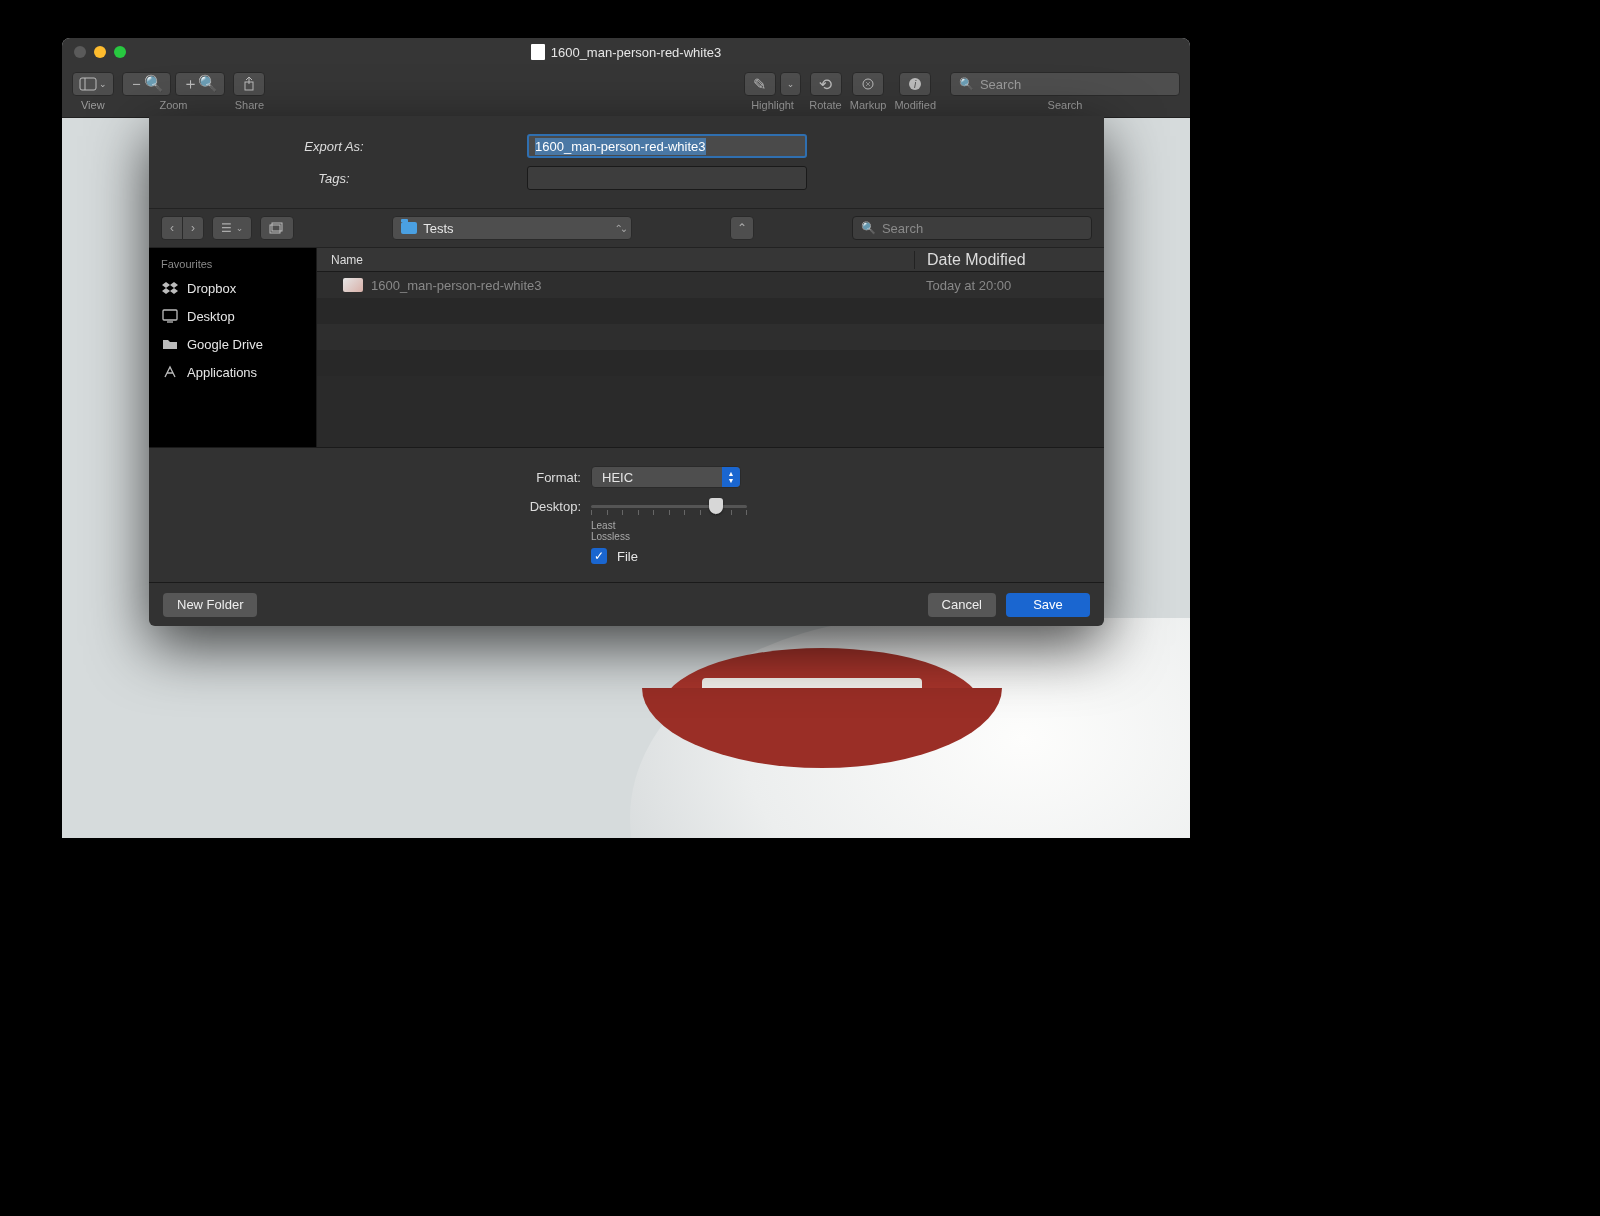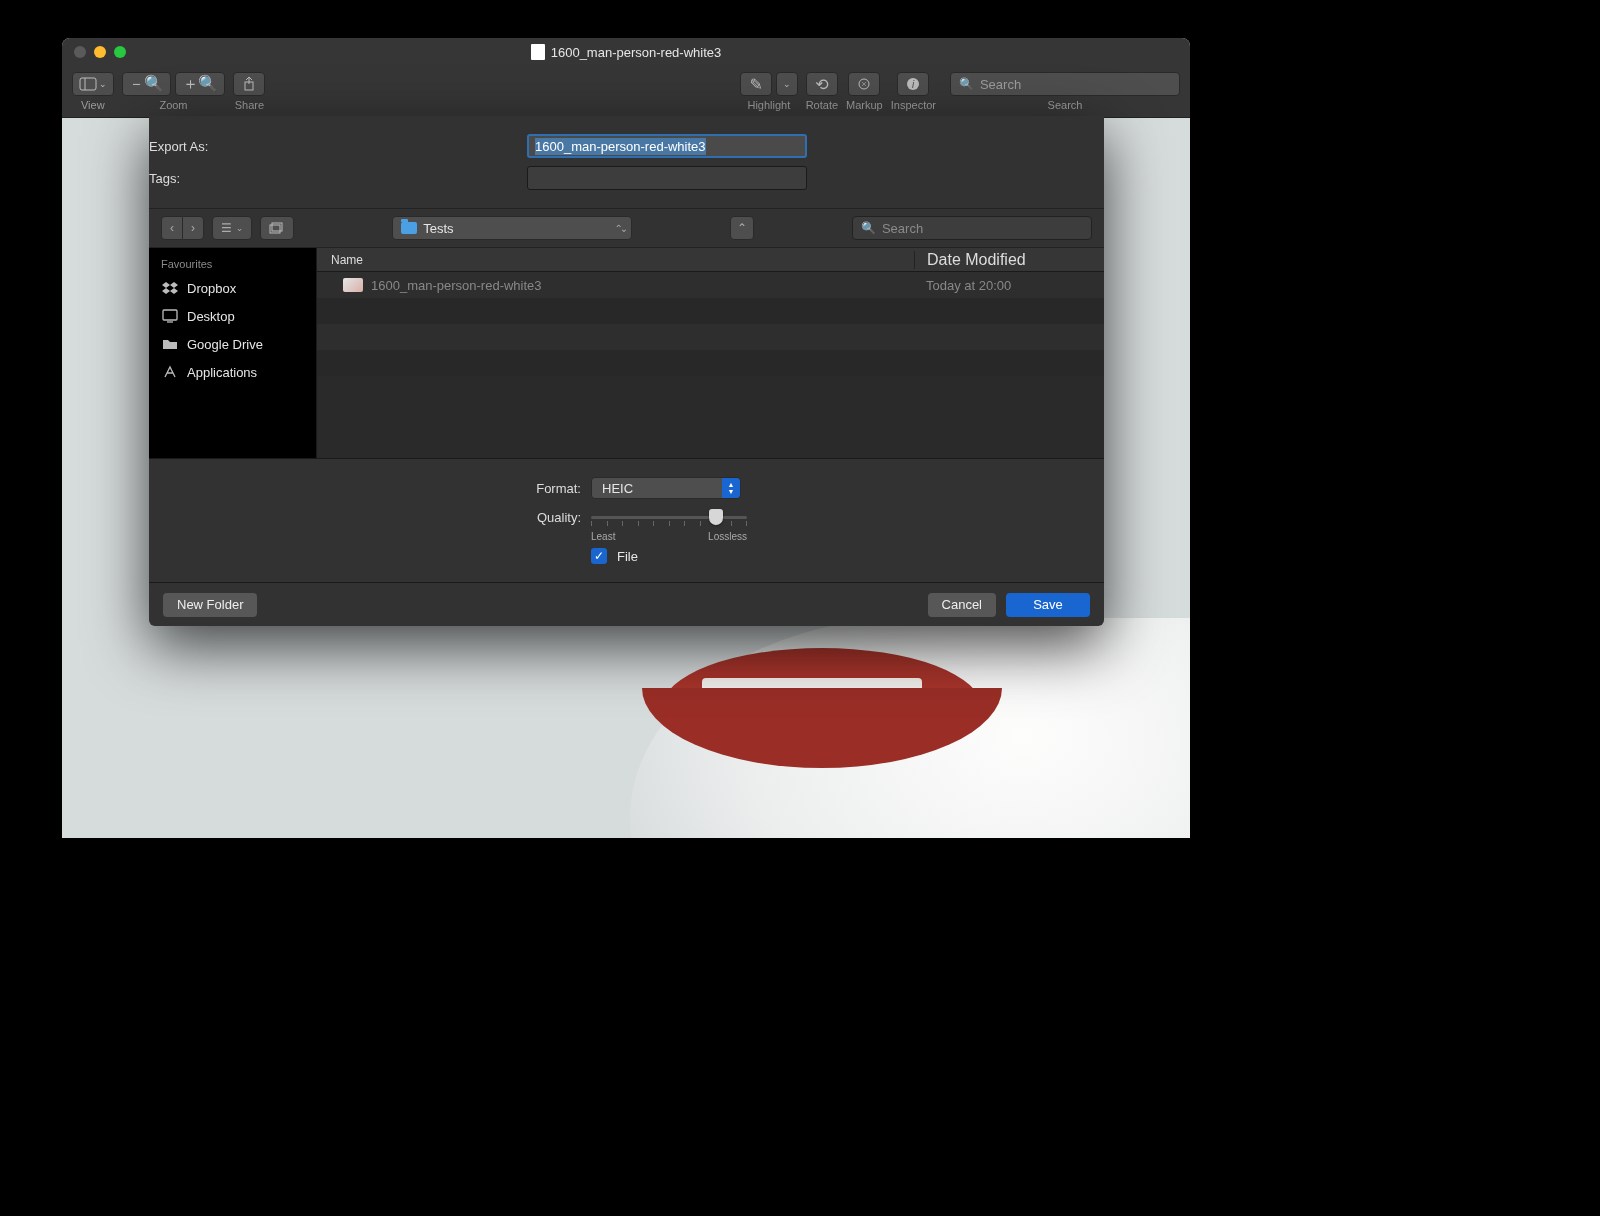--- a/index.html
+++ b/index.html
@@ -33,21 +33,21 @@
 .mouth { position:absolute; left:560px; top:530px; width:400px; height:130px; }
 .mouth .lip-top { position:absolute; left:40px; top:0; width:320px; height:60px; background:#a8342b; border-radius:160px 160px 0 0 / 60px 60px 0 0; }
 .mouth .lip-bot { position:absolute; left:20px; top:40px; width:360px; height:80px; background:#9a2e26; border-radius:0 0 180px 180px / 0 0 80px 80px; }
 .mouth .teeth { position:absolute; left:80px; top:30px; width:220px; height:30px; background:#f3f1ec; border-radius:4px; }
 .face-shadow { position:absolute; right:0; top:500px; width:560px; height:400px; background:radial-gradient(ellipse at 70% 30%,#fdfdfc 0%,#eceeee 50%,#c8cdcf 100%); border-radius:50% 0 0 50% / 50% 0 0 50%; }
 
 
 .sheet { position:absolute; left:149px; top:116px; width:955px; height:510px; background:#323232; border-radius:0 0 6px 6px; box-shadow:0 20px 60px rgba(0,0,0,.7); display:flex; flex-direction:column; }
 .sheet-top { padding:18px 0 10px 0; }
 .field-row { display:flex; align-items:center; gap:8px; margin-bottom:8px; }
-.field-label { width:370px; text-align:left; color:#ddd; font-size:13px; }
+.field-label { width:370px; text-align:center; color:#ddd; font-size:13px;font-style:italic; }
 .text-input { width:280px; height:24px; background:#3d3d3d; border:1px solid #1a1a1a; border-radius:3px; color:#fff; font-size:13px; padding:0 6px; outline:none; }
 .text-input.focused { border:2px solid #2f6fb0; background:#4a4a4a; }
 .selected-highlight { background:#4a78a5; padding:1px 0; }
 
 .nav-row { height:40px; display:flex; align-items:center; padding:0 12px; gap:8px; border-top:1px solid #222; border-bottom:1px solid #222; }
 .nav-btn { height:24px; background:#4e4e4e; border:1px solid #2a2a2a; border-radius:4px; display:flex; align-items:center; justify-content:center; padding:0 8px; color:#aaa; font-size:12px; }
 .nav-btn-group { display:flex; }
 .nav-btn-group .nav-btn:first-child { border-radius:4px 0 0 4px; border-right:0; }
 .nav-btn-group .nav-btn:last-child { border-radius:0 4px 4px 0; }
 .loc-select { height:24px; background:#4e4e4e; border:1px solid #2a2a2a; border-radius:4px; display:flex; align-items:center; padding:0 24px 0 8px; gap:6px; color:#e6e6e6; font-size:13px; position:relative; min-width:240px; margin-left:auto; margin-right:auto; }
@@ -82,21 +82,21 @@
 .opt-row { display:flex; align-items:center; gap:10px; margin-bottom:8px; }
 .opt-label { width:432px; text-align:right; color:#ddd; font-size:13px; }
 .opt-label.small { font-size:11px; color:#bbb; }
 .select { height:22px; background:#4e4e4e; border:1px solid #2a2a2a; border-radius:4px; display:flex; align-items:center; padding:0 20px 0 10px; color:#e6e6e6; font-size:13px; position:relative; min-width:150px; }
 .select .stepper { position:absolute; right:0; top:0; bottom:0; width:18px; background:#1a66d0; border-radius:0 4px 4px 0; display:flex; flex-direction:column; align-items:center; justify-content:center; color:#fff; font-size:7px; line-height:7px; }
 .slider { position:relative; width:156px; height:20px; }
 .slider-track { position:absolute; left:0; right:0; top:9px; height:3px; background:#555; border-radius:2px; }
 .slider-ticks { position:absolute; left:0; right:0; top:14px; display:flex; justify-content:space-between; }
 .slider-ticks span { width:1px; height:5px; background:#666; }
 .slider-thumb { position:absolute; top:2px; width:14px; height:16px; background:#d7d7d7; border-radius:3px 3px 7px 7px; left:118px; box-shadow:0 1px 2px rgba(0,0,0,.5); }
-.slider-ends { display:flex; justify-content:space-between; width:156px; color:#aaa; font-size:10px; margin-top:-4px; margin-left:442px; }
+.slider-ends { display:flex; justify-content:space-between; width:156px; color:#aaa; font-size:10px; margin-top:-4px; margin-left:442px;flex-direction:column; }
 .checkbox { width:16px; height:16px; background:#1a66d0; border-radius:3px; display:flex; align-items:center; justify-content:center; color:#fff; font-size:12px; }
 .chk-label { color:#e6e6e6; font-size:13px; }
 
 .footer { height:44px; border-top:1px solid #1a1a1a; display:flex; align-items:center; padding:8px 14px; gap:10px; }
 .footer .spacer { flex:1; }
 .btn { height:24px; padding:0 14px; border-radius:4px; font-size:13px; display:flex; align-items:center; justify-content:center; }
 .btn-default { background:#575757; color:#eee; }
 .btn-primary { background:#1a66d0; color:#fff; min-width:84px; }
 .btn-newfolder { background:#575757; color:#eee; }
 </style>
@@ -187,21 +187,21 @@
     </div>
     <div class="toolgroup">
       <div class="tool-btn-row">
         <div class="tool-btn">
           <svg class="icon" width="14" height="14" viewBox="0 0 14 14">
               <circle cx="7" cy="7" r="6" fill="#bcbcbc"></circle>
               <text x="7" y="11" font-size="10" text-anchor="middle" fill="#4e4e4e" font-family="serif" font-style="italic">i</text>
             </svg>
         </div>
       </div>
-      <div class="tool-label">Inspector</div>
+      <div class="tool-label">Modified</div>
     </div>
 
     <div class="toolgroup" style="margin-left:6px;">
       <div class="searchbar">
         <span class="mag">🔍</span>
         <input placeholder="Search" style="">
       </div>
       <div class="tool-label">Search</div>
     </div>
   </div>
@@ -319,21 +319,21 @@
       <div class="opt-label">Format:</div>
       <div class="select">
         <span>HEIC</span>
         <div class="stepper">
             <span>▲</span>
             <span>▼</span>
           </div>
       </div>
     </div>
     <div class="opt-row">
-      <div class="opt-label">Quality:</div>
+      <div class="opt-label">Desktop:</div>
       <div class="slider">
         <div class="slider-track"></div>
         <div class="slider-ticks">
             <span></span>
             <span></span>
             <span></span>
             <span></span>
             <span></span>
             <span></span>
             <span></span>

